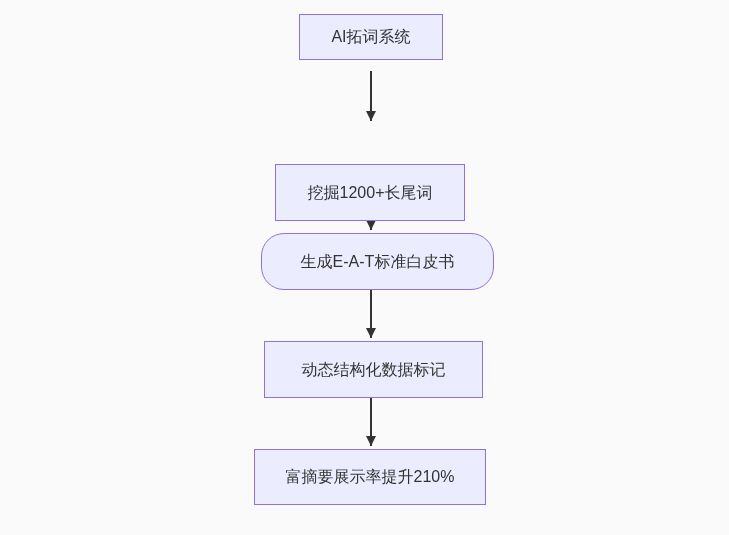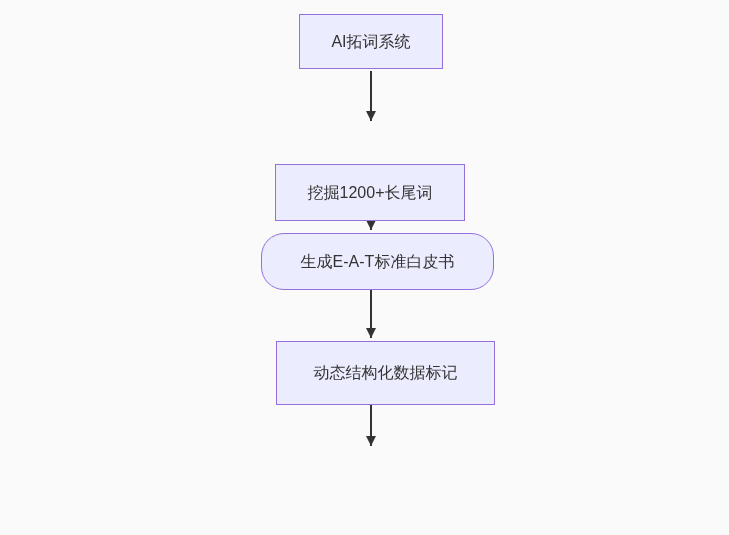--- a/index.html
+++ b/index.html
@@ -31,24 +31,24 @@
     border: 1px solid var(--color-node_border, #9370DB);
     color: var(--color-text, #333333);
     font-size: 16px;
     line-height: 1;
     display: flex;
     align-items: center;
     justify-content: center;
     text-align: center;
     white-space: nowrap;
   }
-  .node-1 { left: 299px; top: 14px;  width: 144px; height: 55px; }
+  .node-1 { left: 299px; top: 14px;  width: 144px; height: 46px; }
   .node-2 { left: 275px; top: 124px; width: 190px; height: 57px; margin-top: 40px; }
   .node-3 { left: 261px; top: 233px; width: 233px; height: 57px; border-radius: 23px; }
-  .node-4 { left: 276px; top: 341px; width: 219px; height: 64px; }
+  .node-4 { left: 264px; top: 341px; width: 219px; height: 57px; }
   .node-5 { left: 254px; top: 449px; width: 232px; height: 56px; }
 </style>
 </head>
 <body>
 
 <div class="canvas">
 
   <svg class="edges-svg" width="729" height="535" viewBox="0 0 729 535" xmlns="http://www.w3.org/2000/svg">
     <defs>
       <marker id="arrowhead" viewBox="0 0 10 10" refX="10" refY="5" markerWidth="5" markerHeight="5" orient="auto">
@@ -70,14 +70,17 @@
   </div>
 
   <div class="flow-node node-3">
     <span>生成E-A-T标准白皮书</span>
   </div>
 
   <div class="flow-node node-4">
     <span>动态结构化数据标记</span>
   </div>
 
+  <div class="flow-node node-5">
+    <span>富摘要展示率提升210%</span>
+  </div>
 
 </div>
 
 </body></html>

